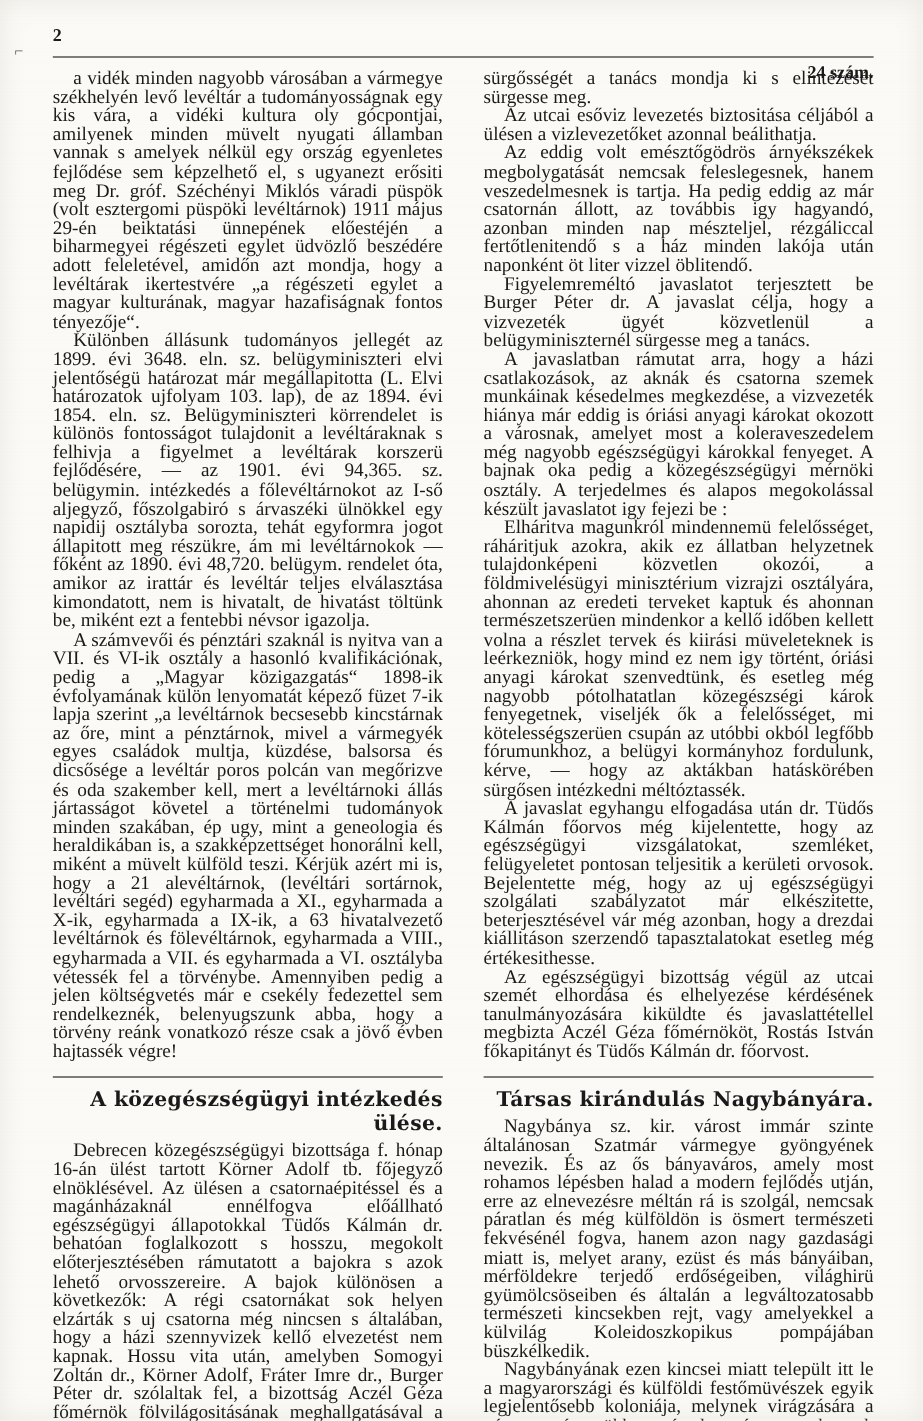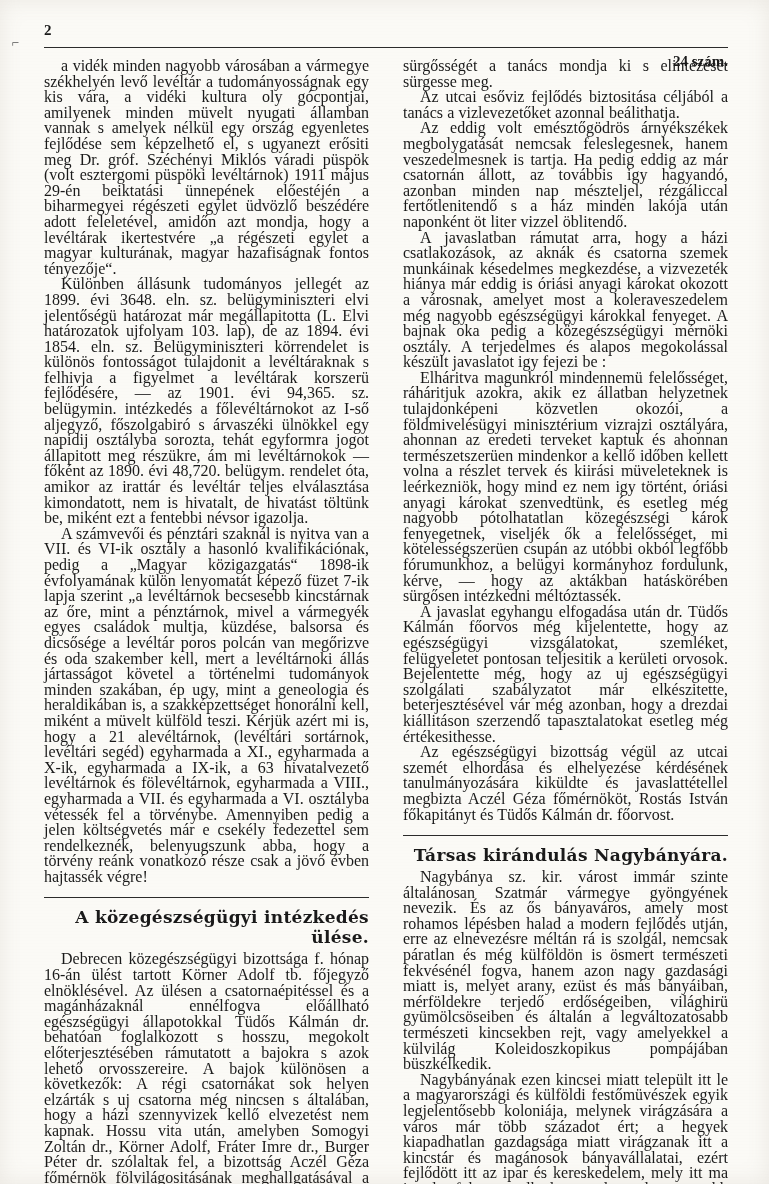--- a/index.html
+++ b/index.html
@@ -152,22 +152,23 @@
       <p>A számvevői és pénztári szaknál is nyitva van a VII. és VI-ik osztály a hasonló kvalifikációnak, pedig a „Magyar közigazgatás“ 1898-ik évfolyamának külön lenyomatát képező füzet 7-ik lapja szerint „a levéltárnok becsesebb kincstárnak az őre, mint a pénztárnok, mivel a vármegyék egyes családok multja, küzdése, balsorsa és dicsősége a levéltár poros polcán van megőrizve és oda szakember kell, mert a levéltárnoki állás jártasságot követel a történelmi tudományok minden szakában, ép ugy, mint a geneologia és heraldikában is, a szakképzettséget honorálni kell, miként a müvelt külföld teszi. Kérjük azért mi is, hogy a 21 alevéltárnok, (levéltári sortárnok, levéltári segéd) egyharmada a XI., egyharmada a X-ik, egyharmada a IX-ik, a 63 hivatalvezető levéltárnok és fölevéltárnok, egyharmada a VIII., egyharmada a VII. és egyharmada a VI. osztályba vétessék fel a törvénybe. Amennyiben pedig a jelen költségvetés már e csekély fedezettel sem rendelkeznék, belenyugszunk abba, hogy a törvény reánk vonatkozó része csak a jövő évben hajtassék végre!</p>
 
       <div class="section-rule-top"></div>
       <div class="section-head">A közegészségügyi intézkedés ülése.</div>
       <p>Debrecen közegészségügyi bizottsága f. hónap 16-án ülést tartott Körner Adolf tb. főjegyző elnöklésével. Az ülésen a csatornaépitéssel és a magánházaknál ennélfogva előállható egészségügyi állapotokkal Tüdős Kálmán dr. behatóan foglalkozott s hosszu, megokolt előterjesztésében rámutatott a bajokra s azok lehető orvosszereire. A bajok különösen a következők: A régi csatornákat sok helyen elzárták s uj csatorna még nincsen s általában, hogy a házi szennyvizek kellő elvezetést nem kapnak. Hossu vita után, amelyben Somogyi Zoltán dr., Körner Adolf, Fráter Imre dr., Burger Péter dr. szólaltak fel, a bizottság Aczél Géza főmérnök fölvilágositásának meghallgatásával a következőkben állapodott meg:</p>
       <p>Miután a csatornázás csak vizvezetékkel müködhetik zavartalanul, a vizvezeték pedig még nincs kész, ennek</p>
     </div>
 
     <div class="col col-right">
       <p class="noindent">sürgősségét a tanács mondja ki s elintézését sürgesse meg.</p>
-      <p>Az utcai esőviz fejlődés biztositása céljából a tanács a vizlevezetőket azonnal beálithatja.</p>
+      <p>Az utcai esőviz levezetés biztositása céljából a ülésen a vizlevezetőket azonnal beálithatja.</p>
       <p>Az eddig volt emésztőgödrös árnyékszékek megbolygatását nemcsak feleslegesnek, hanem veszedelmesnek is tartja. Ha pedig eddig az már csatornán állott, az továbbis igy hagyandó, azonban minden nap mészteljel, rézgáliccal fertőtlenitendő s a ház minden lakója után naponként öt liter vizzel öblitendő.</p>
+      <p>Figyelemreméltó javaslatot terjesztett be Burger Péter dr. A javaslat célja, hogy a vizvezeték ügyét közvetlenül a belügyminiszternél sürgesse meg a tanács.</p>
       <p>A javaslatban rámutat arra, hogy a házi csatlakozások, az aknák és csatorna szemek munkáinak késedelmes megkezdése, a vizvezeték hiánya már eddig is óriási anyagi károkat okozott a városnak, amelyet most a koleraveszedelem még nagyobb egészségügyi károkkal fenyeget. A bajnak oka pedig a közegészségügyi mérnöki osztály. A terjedelmes és alapos megokolással készült javaslatot igy fejezi be :</p>
       <p>Elháritva magunkról mindennemü felelősséget, ráháritjuk azokra, akik ez állatban helyzetnek tulajdonképeni közvetlen okozói, a földmivelésügyi minisztérium vizrajzi osztályára, ahonnan az eredeti terveket kaptuk és ahonnan természetszerüen mindenkor a kellő időben kellett volna a részlet tervek és kiirási müveleteknek is leérkezniök, hogy mind ez nem igy történt, óriási anyagi károkat szenvedtünk, és esetleg még nagyobb pótolhatatlan közegészségi károk fenyegetnek, viseljék ők a felelősséget, mi kötelességszerüen csupán az utóbbi okból legfőbb fórumunkhoz, a belügyi kormányhoz fordulunk, kérve, — hogy az aktákban hatáskörében sürgősen intézkedni méltóztassék.</p>
       <p>A javaslat egyhangu elfogadása után dr. Tüdős Kálmán főorvos még kijelentette, hogy az egészségügyi vizsgálatokat, szemléket, felügyeletet pontosan teljesitik a kerületi orvosok. Bejelentette még, hogy az uj egészségügyi szolgálati szabályzatot már elkészitette, beterjesztésével vár még azonban, hogy a drezdai kiállitáson szerzendő tapasztalatokat esetleg még értékesithesse.</p>
       <p>Az egészségügyi bizottság végül az utcai szemét elhordása és elhelyezése kérdésének tanulmányozására kiküldte és javaslattétellel megbizta Aczél Géza főmérnököt, Rostás István főkapitányt és Tüdős Kálmán dr. főorvost.</p>
 
       <div class="section-rule-top"></div>
       <div class="section-head">Társas kirándulás Nagybányára.</div>
       <p>Nagybánya sz. kir. várost immár szinte általánosan Szatmár vármegye gyöngyének nevezik. És az ős bányaváros, amely most rohamos lépésben halad a modern fejlődés utján, erre az elnevezésre méltán rá is szolgál, nemcsak páratlan és még külföldön is ösmert természeti fekvésénél fogva, hanem azon nagy gazdasági miatt is, melyet arany, ezüst és más bányáiban, mérföldekre terjedő erdőségeiben, világhirü gyümölcsöseiben és általán a legváltozatosabb természeti kincsekben rejt, vagy amelyekkel a külvilág Koleidoszkopikus pompájában büszkélkedik.</p>
       <p>Nagybányának ezen kincsei miatt települt itt le a magyarországi és külföldi festőmüvészek egyik legjelentősebb koloniája, melynek virágzására a város már több századot ért; a hegyek kiapadhatlan gazdagsága miatt virágzanak itt a kincstár és magánosok bányavállalatai, ezért fejlődött itt az ipar és kereskedelem, mely itt ma is oly fokra emelkedett, mely a legmagasabb igényeket is kielégiti, s ezért van itt magas szinvonalon a magyar kultura, hogy hivatását</p>
     </div>

